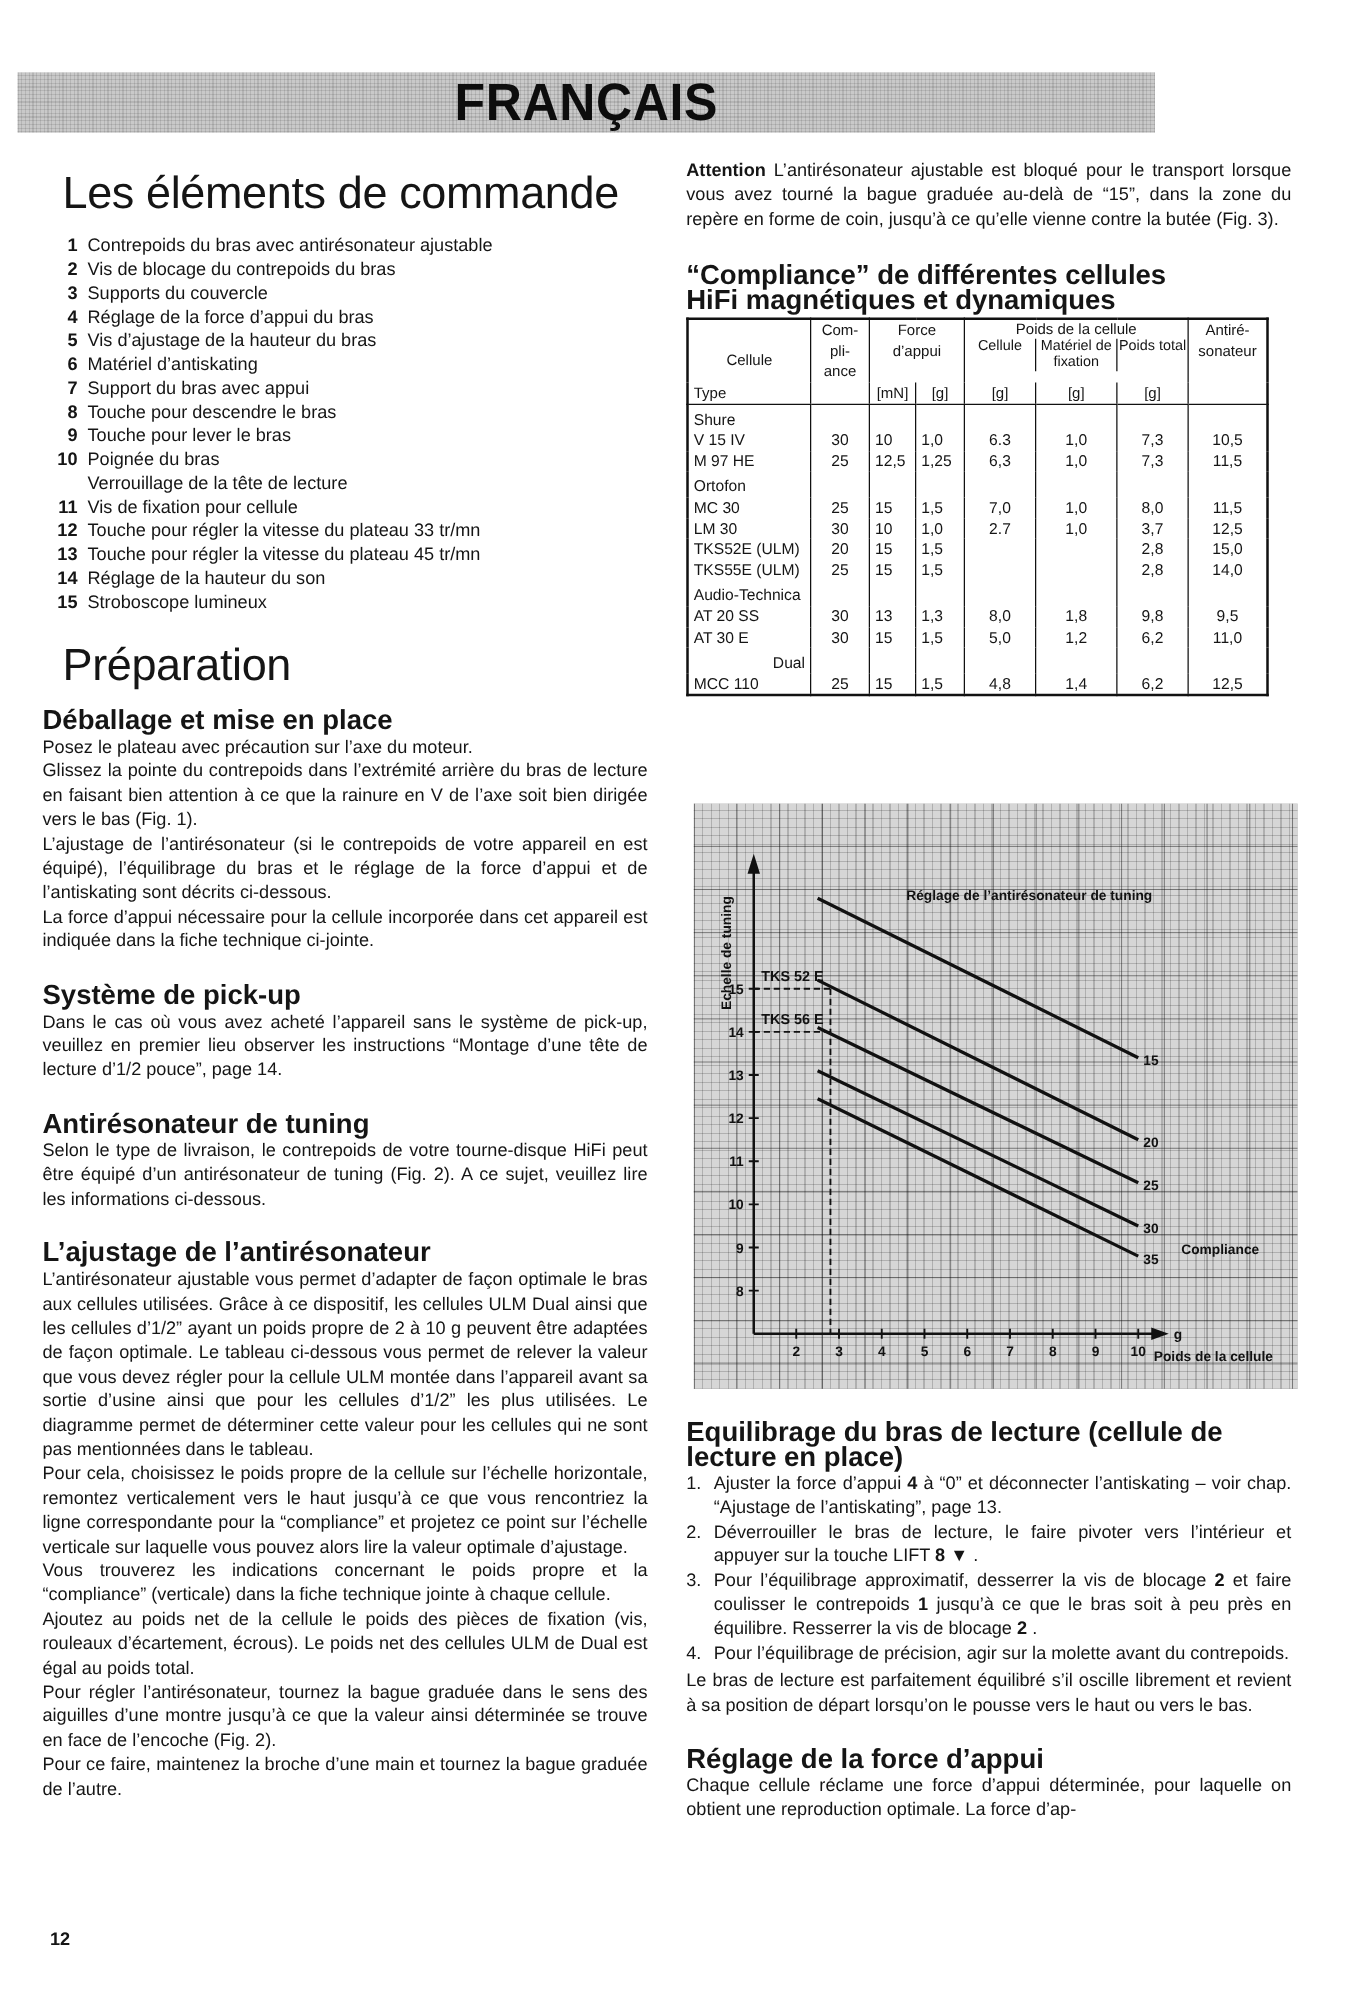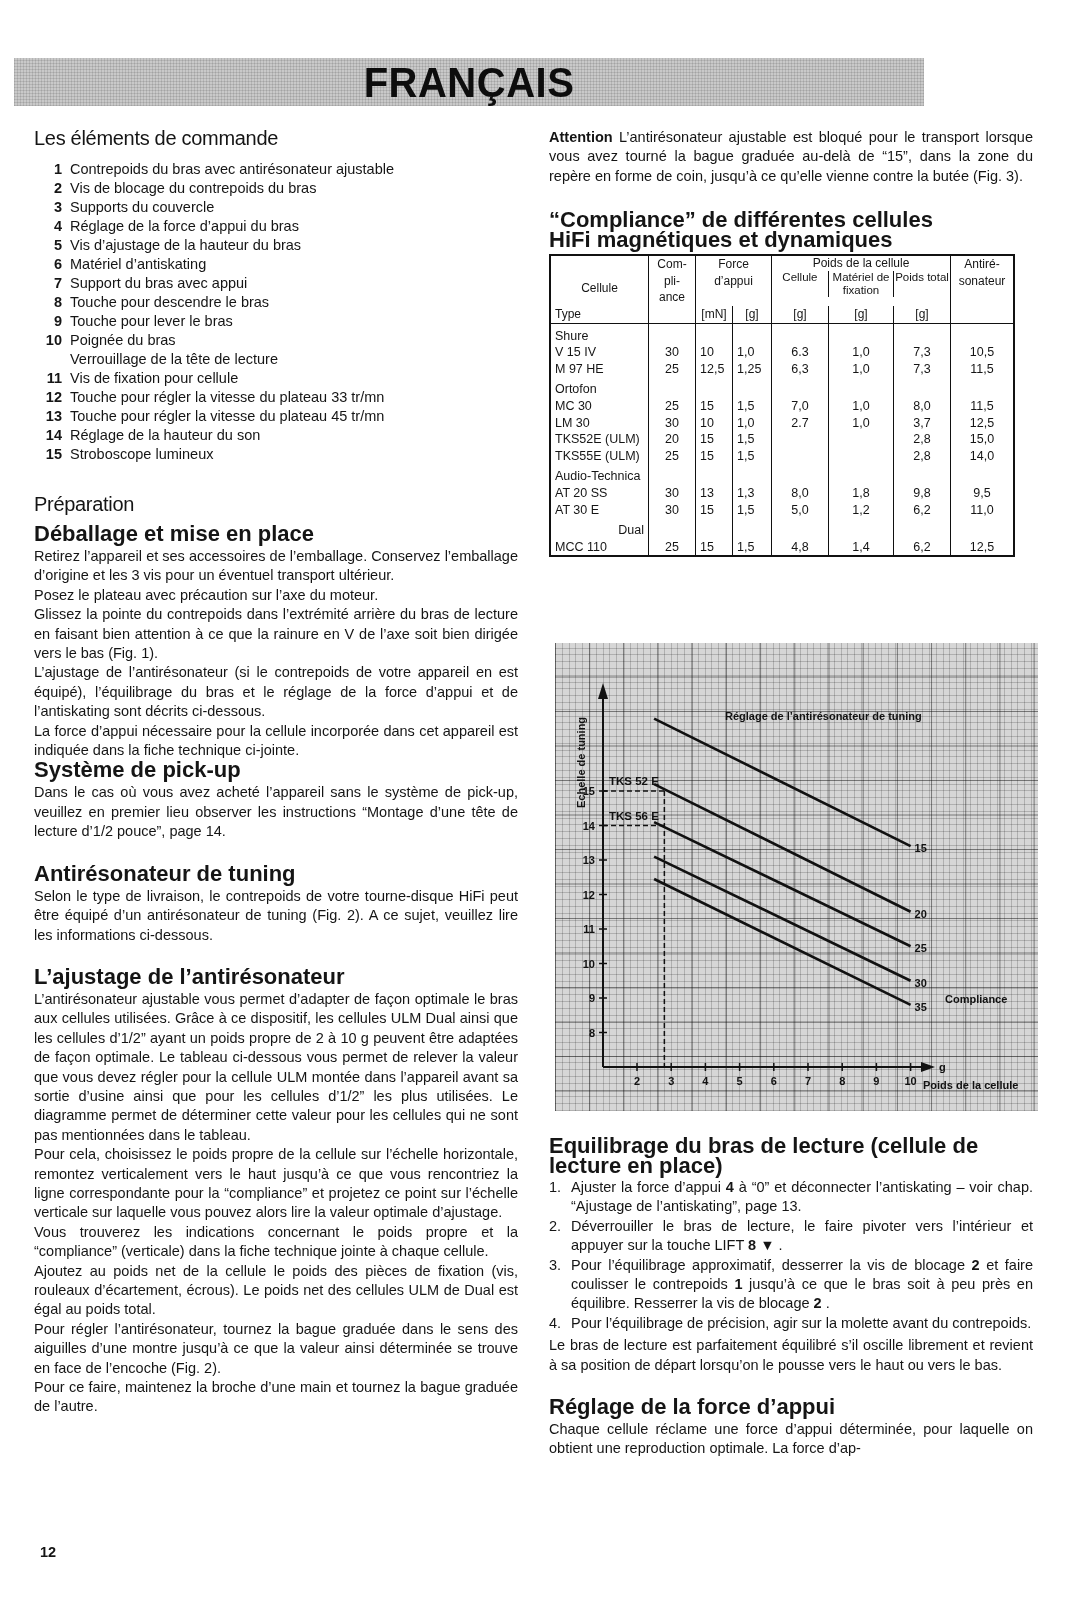--- a/index.html
+++ b/index.html
@@ -9,21 +9,21 @@
             background-color: #c9c9c9;
             background-image:
               repeating-linear-gradient(0deg, rgba(0,0,0,0.10) 0 1px, transparent 1px 3px),
               repeating-linear-gradient(90deg, rgba(0,0,0,0.10) 0 1px, transparent 1px 3px);
             display: flex; align-items: center; justify-content: center; }
   .banner span { font-weight: bold; font-size: 40px; letter-spacing: 0.5px; color: #0d0d0d;
                  transform: scaleY(1.05); }
   .col { position: absolute; }
   .left { left: 34px; top: 120px; width: 484px; }
   .right { left: 549px; top: 128px; width: 484px; }
-  h1 { font-weight: normal; font-size: 20px; margin: 0; letter-spacing: -0.3px; line-height: 36px; }
+  h1 { font-weight: normal; font-size: 36px; margin: 16px; letter-spacing: -0.3px; line-height: 36px; }
   h2 { font-weight: bold; font-size: 22px; margin: 0; line-height: 20px; }
   p { margin: 0; font-size: 14.5px; line-height: 19.4px; text-align: justify; }
   .numlist { margin: 4px 0 0 0; padding: 0; list-style: none; }
   .numlist li { display: flex; font-size: 14.5px; line-height: 19px; }
   .numlist .n { width: 28px; font-weight: bold; text-align: right; padding-right: 8px; flex: none; }
   .para-block p { text-align: justify; }
   .pg { position: absolute; left: 40px; top: 1544px; font-size: 14.5px; font-weight: bold; }
 
   table.comp { border-collapse: collapse; width: 466px; font-size: 12.5px; margin-top: 4px;
                border: 2px solid #111; }
@@ -124,28 +124,27 @@
       </li>
       <li>
         <span class="n">15</span>
         <span>Stroboscope lumineux</span>
       </li>
     </ul>
 
   <h1 style="margin-top:22px">Préparation</h1>
   <h2 style="margin-top:2px">Déballage et mise en place</h2>
   <div class="para-block" style="margin-top:3px">
-    <p>Retirez l’appareil et ses accessoires de l’emballage. Conservez l’emballage d’origine et les 3 vis pour un éventuel transport ultérieur.</p>
     <p>Posez le plateau avec précaution sur l’axe du moteur.</p>
     <p>Glissez la pointe du contrepoids dans l’extrémité arrière du bras de lecture en faisant bien attention à ce que la rainure en V de l’axe soit bien dirigée vers le bas (Fig. 1).</p>
     <p>L’ajustage de l’antirésonateur (si le contrepoids de votre appareil en est équipé), l’équilibrage du bras et le réglage de la force d’appui et de l’antiskating sont décrits ci-dessous.</p>
     <p>La force d’appui nécessaire pour la cellule incorporée dans cet appareil est indiquée dans la fiche technique ci-jointe.</p>
   </div>
 
-  <h2 style="">Système de pick-up</h2>
+  <h2 style="margin-top:22px">Système de pick-up</h2>
   <div class="para-block" style="margin-top:3px">
     <p>Dans le cas où vous avez acheté l’appareil sans le système de pick-up, veuillez en premier lieu observer les instructions “Montage d’une tête de lecture d’1/2 pouce”, page 14.</p>
   </div>
 
   <h2 style="margin-top:22px">Antirésonateur de tuning</h2>
   <div class="para-block" style="margin-top:3px">
     <p>Selon le type de livraison, le contrepoids de votre tourne-disque HiFi peut être équipé d’un antirésonateur de tuning (Fig. 2). A ce sujet, veuillez lire les informations ci-dessous.</p>
   </div>
 
   <h2 style="margin-top:22px">L’ajustage de l’antirésonateur</h2>

